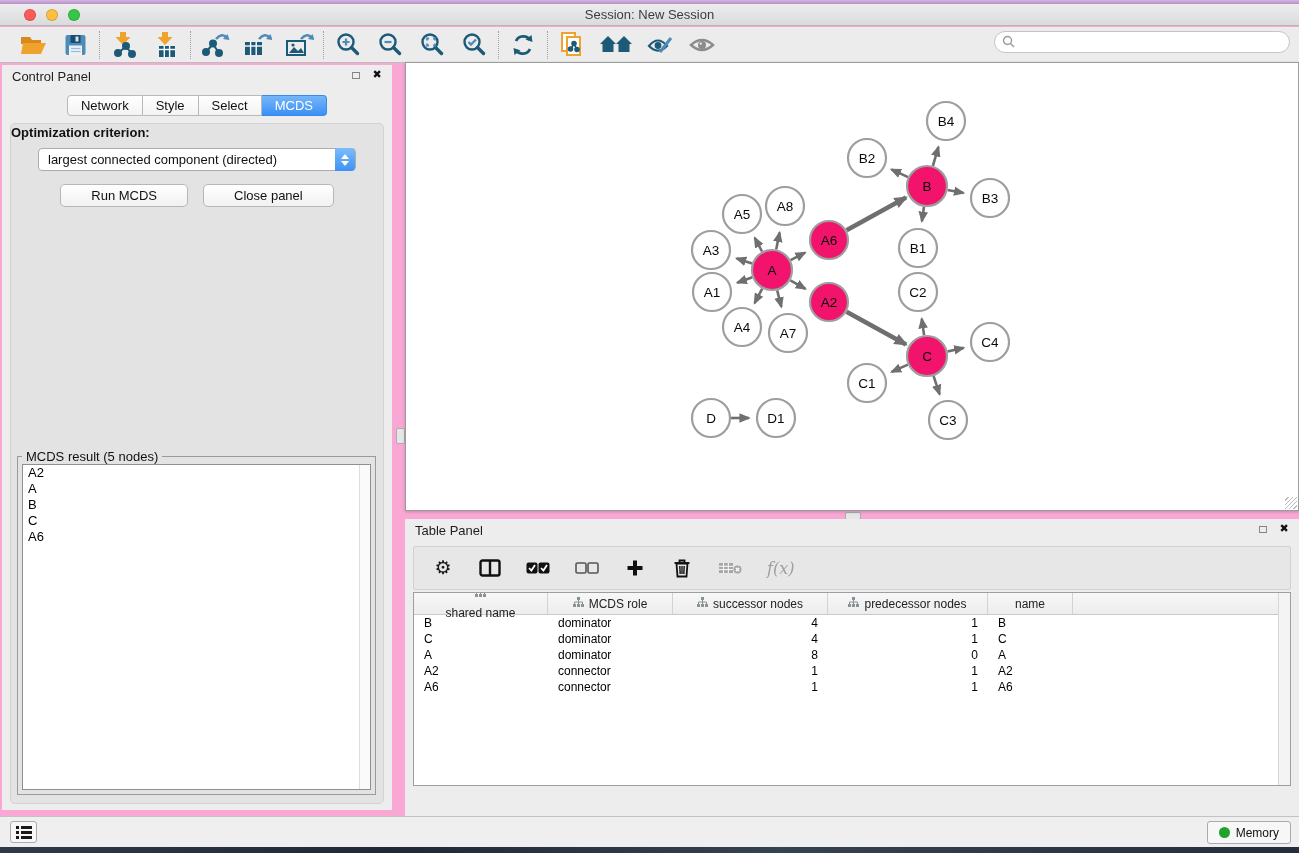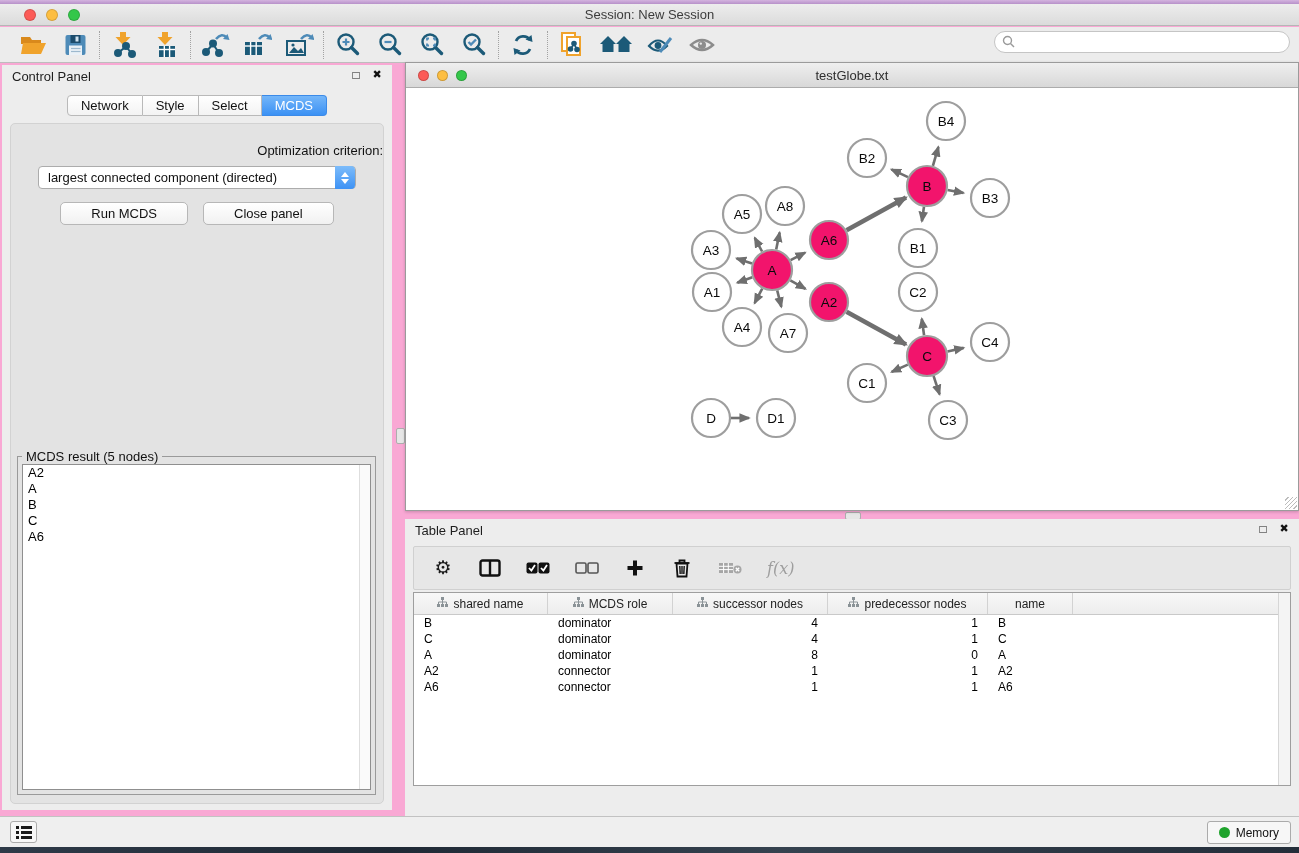--- a/index.html
+++ b/index.html
@@ -43,21 +43,21 @@
   .pbtn.float { font-size:12px; }
   .cp-tabbar { position:absolute; left:0; right:0; top:30px; display:flex; justify-content:center;align-items:center; }
   .seg-tab { height:21px; line-height:20px; padding:0 13px; font-size:13px; color:#111;
     background:linear-gradient(#FFFFFF,#F3F3F3); border:1px solid #B9B9B9; }
   .seg-tab + .seg-tab { border-left:none; }
   .seg-tab:first-child { border-radius:4px 0 0 4px; }
   .seg-tab:last-child { border-radius:0 4px 4px 0; }
   .seg-tab.active { background:linear-gradient(#74B6F9,#3B91F4); color:#fff; border-color:#3B8AE8; }
   .cp-body { position:absolute; left:8px; right:8px; top:58px; bottom:6px;
     background:#E3E3E3; border:1px solid #D2D2D2; border-radius:5px; }
-  .opt-label { margin-top:19px; text-align:right; font-size:13px; color:#111; }
+  .opt-label { margin-top:1px; text-align:left; font-size:13px; color:#111;font-weight:bold; }
   .select-box { position:relative; margin:8px auto 0; width:318px; height:23px;
     background:#fff; border:1px solid #ACACAC; border-radius:4px; }
   .select-box .val { position:absolute; left:9px; top:3px; font-size:13px; color:#111; white-space:nowrap; }
   .select-spinner { position:absolute; right:0; top:-1px; width:20px; height:23px;
     background:linear-gradient(#7DBCFA,#3D92F5); border-radius:0 4px 4px 0;
     display:flex; flex-direction:column; align-items:center; justify-content:center; gap:2px; }
   .spin-up { width:0; height:0; border-left:4px solid transparent; border-right:4px solid transparent; border-bottom:5px solid #fff; }
   .spin-dn { width:0; height:0; border-left:4px solid transparent; border-right:4px solid transparent; border-top:5px solid #fff; }
   .cp-buttons { margin-top:13px; display:flex; justify-content:center; gap:15px; }
   .mac-btn { height:23px; padding:0 30px; font-size:13px; color:#111;
@@ -344,28 +344,20 @@
         </div>
       </div>
     </div>
   </div>
 
   <div class="vgrip" style="left:396px; top:428px;"></div>
   <div class="vgrip" style="left:1289px; top:428px;"></div>
   <div class="hgrip" style="left:845px; top:512px;"></div>
 
   <div class="net-window">
-    <div class="nw-titlebar">
-      <div class="nw-lights">
-        <div class="nw-light" style="background:#FC5B57"></div>
-        <div class="nw-light" style="background:#FDBE41"></div>
-        <div class="nw-light" style="background:#34C74A"></div>
-      </div>
-      <div class="title">testGlobe.txt</div>
-    </div>
     <div class="nw-canvas">
       <svg id="graph-svg" width="892" height="422" viewBox="0 0 892 422">
         <defs>
           <marker id="arrow" viewBox="0 0 10 10" refX="8" refY="5" markerWidth="4.6" markerHeight="4.6" orient="auto">
             <path d="M0 1 L9.5 5 L0 9 z" fill="#6F6F6F"></path>
           </marker>
           <marker id="arrowT" viewBox="0 0 10 10" refX="8" refY="5" markerWidth="3.1" markerHeight="3.1" orient="auto">
             <path d="M0 1 L9.5 5 L0 9 z" fill="#6F6F6F"></path>
           </marker>
         </defs>
@@ -540,21 +532,21 @@
           <circle cx="19.5" cy="8.5" r="4" fill="#A6A6A6"></circle>
           <path d="M17.8 6.8 l3.4 3.4 M21.2 6.8 l-3.4 3.4" stroke="#fff" stroke-width="1.3"></path>
         </svg>
       </div>
       <div class="tp-icon">
         <span class="fx-label">f(x)</span>
       </div>
     </div>
     <div class="tp-table">
       <div class="thead">
-          <div class="th" style="width: 134px;">
+          <div class="th" style="width: 134px; flex-direction: column;">
             <span><svg width="11" height="11" viewBox="0 0 11 11">
                 <rect x="4" y="0" width="3" height="3" fill="#8A9296"></rect>
                 <path d="M5.5 3 v2 M1.5 7 v-2 h8 v2 M5.5 5 v2" stroke="#8A9296" stroke-width="1" fill="none"></path>
                 <rect x="0" y="7" width="3" height="3" fill="#8A9296"></rect>
                 <rect x="4" y="7" width="3" height="3" fill="#8A9296"></rect>
                 <rect x="8" y="7" width="3" height="3" fill="#8A9296"></rect>
               </svg></span>
             <span>shared name</span>
           </div>
           <div class="th" style="width: 125px;">

